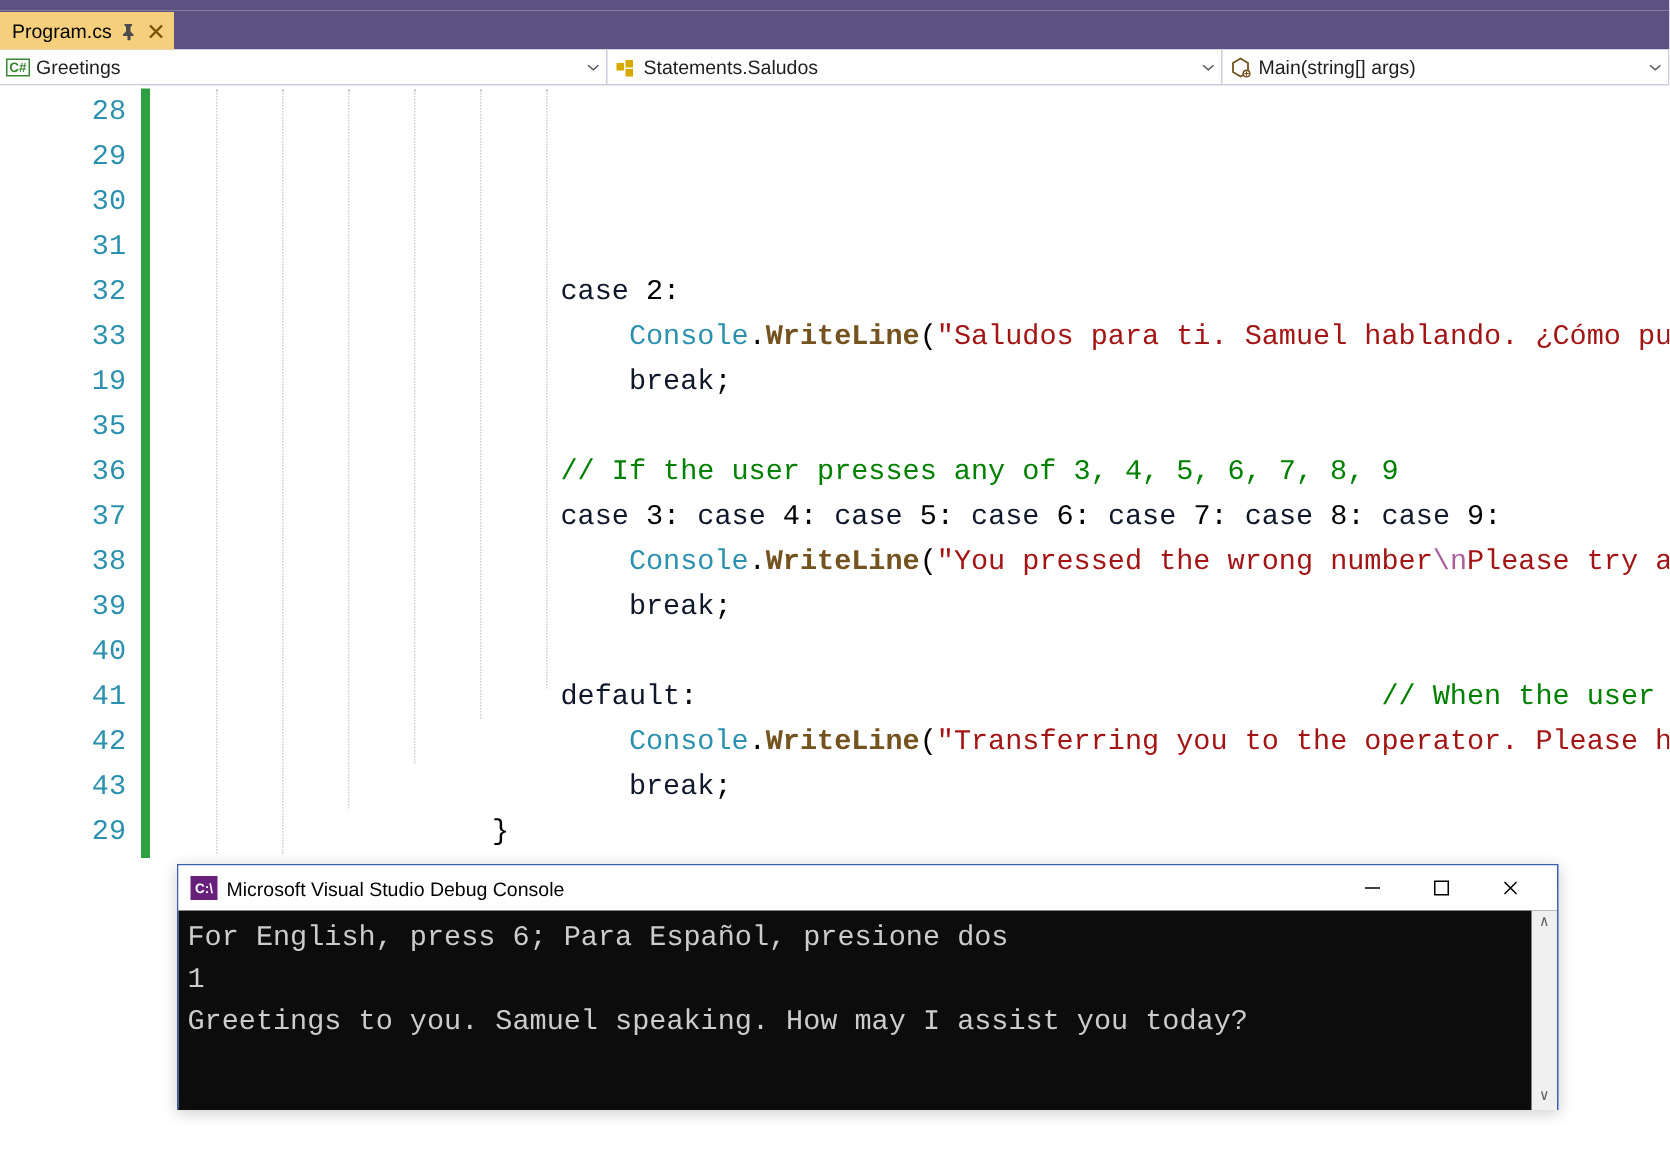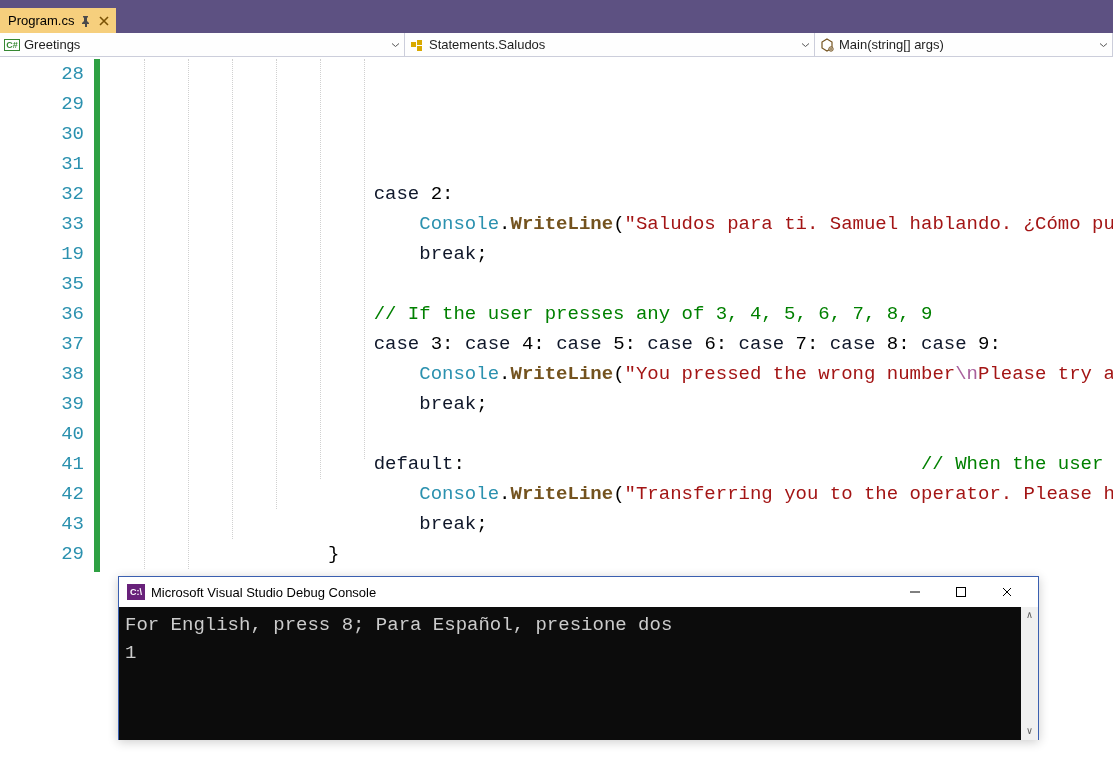--- a/index.html
+++ b/index.html
@@ -261,21 +261,22 @@
           <rect x="1.5" y="1.5" width="9" height="9" fill="none" stroke="#000" stroke-width="1"></rect>
         </svg>
     </span>
     <span class="winbtn">
       <svg width="12" height="12" viewBox="0 0 12 12">
           <path d="M2 2l8 8M10 2l-8 8" stroke="#000" stroke-width="1"></path>
         </svg>
     </span>
   </div>
   <div class="console-body" id="conbody">
-    <div class="cl">For English, press 8; Para Español, presione dos</div>
+    <div class="cl">For English, press 6; Para Español, presione dos</div>
       <div class="cl">1</div>
+      <div class="cl">Greetings to you. Samuel speaking. How may I assist you today?</div>
       <div class="cl"></div>
       <div class="console-scroll">
       <div class="up">∧</div>
       <div class="down">∨</div>
     </div>
   </div>
 </div>
 
 </body></html>

